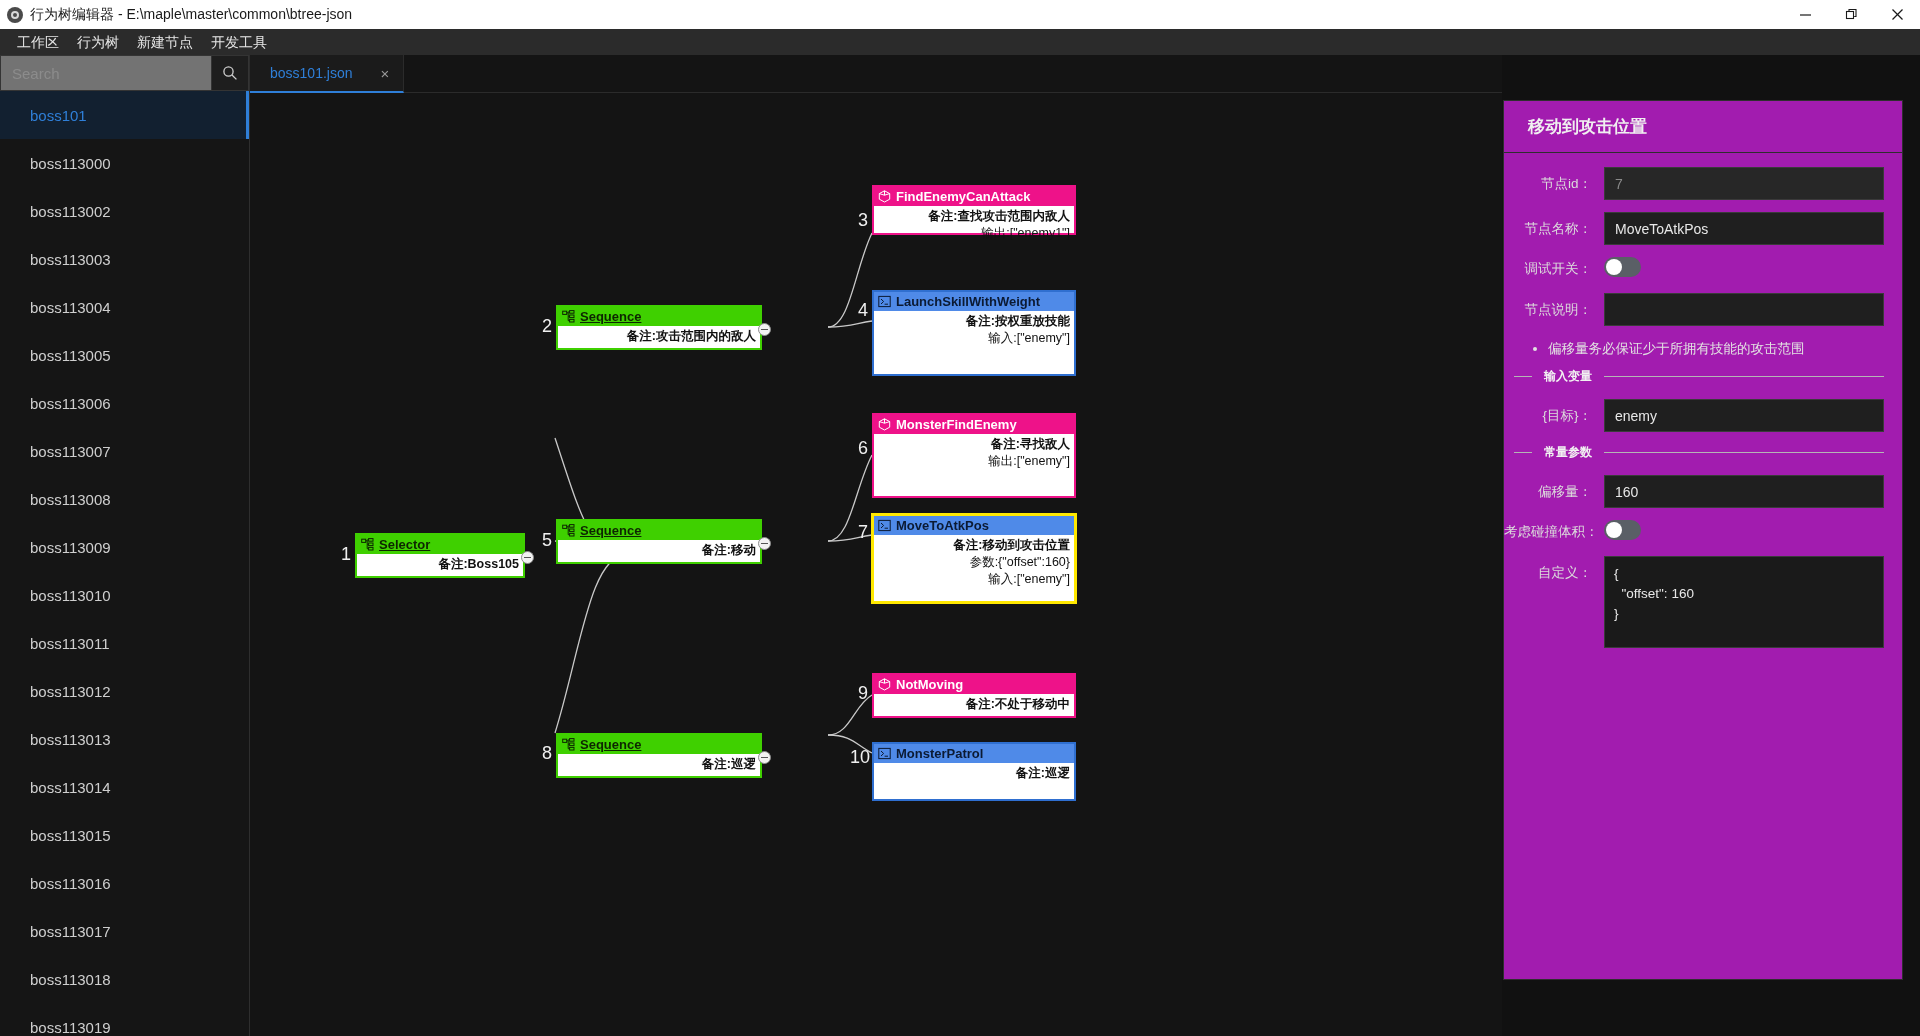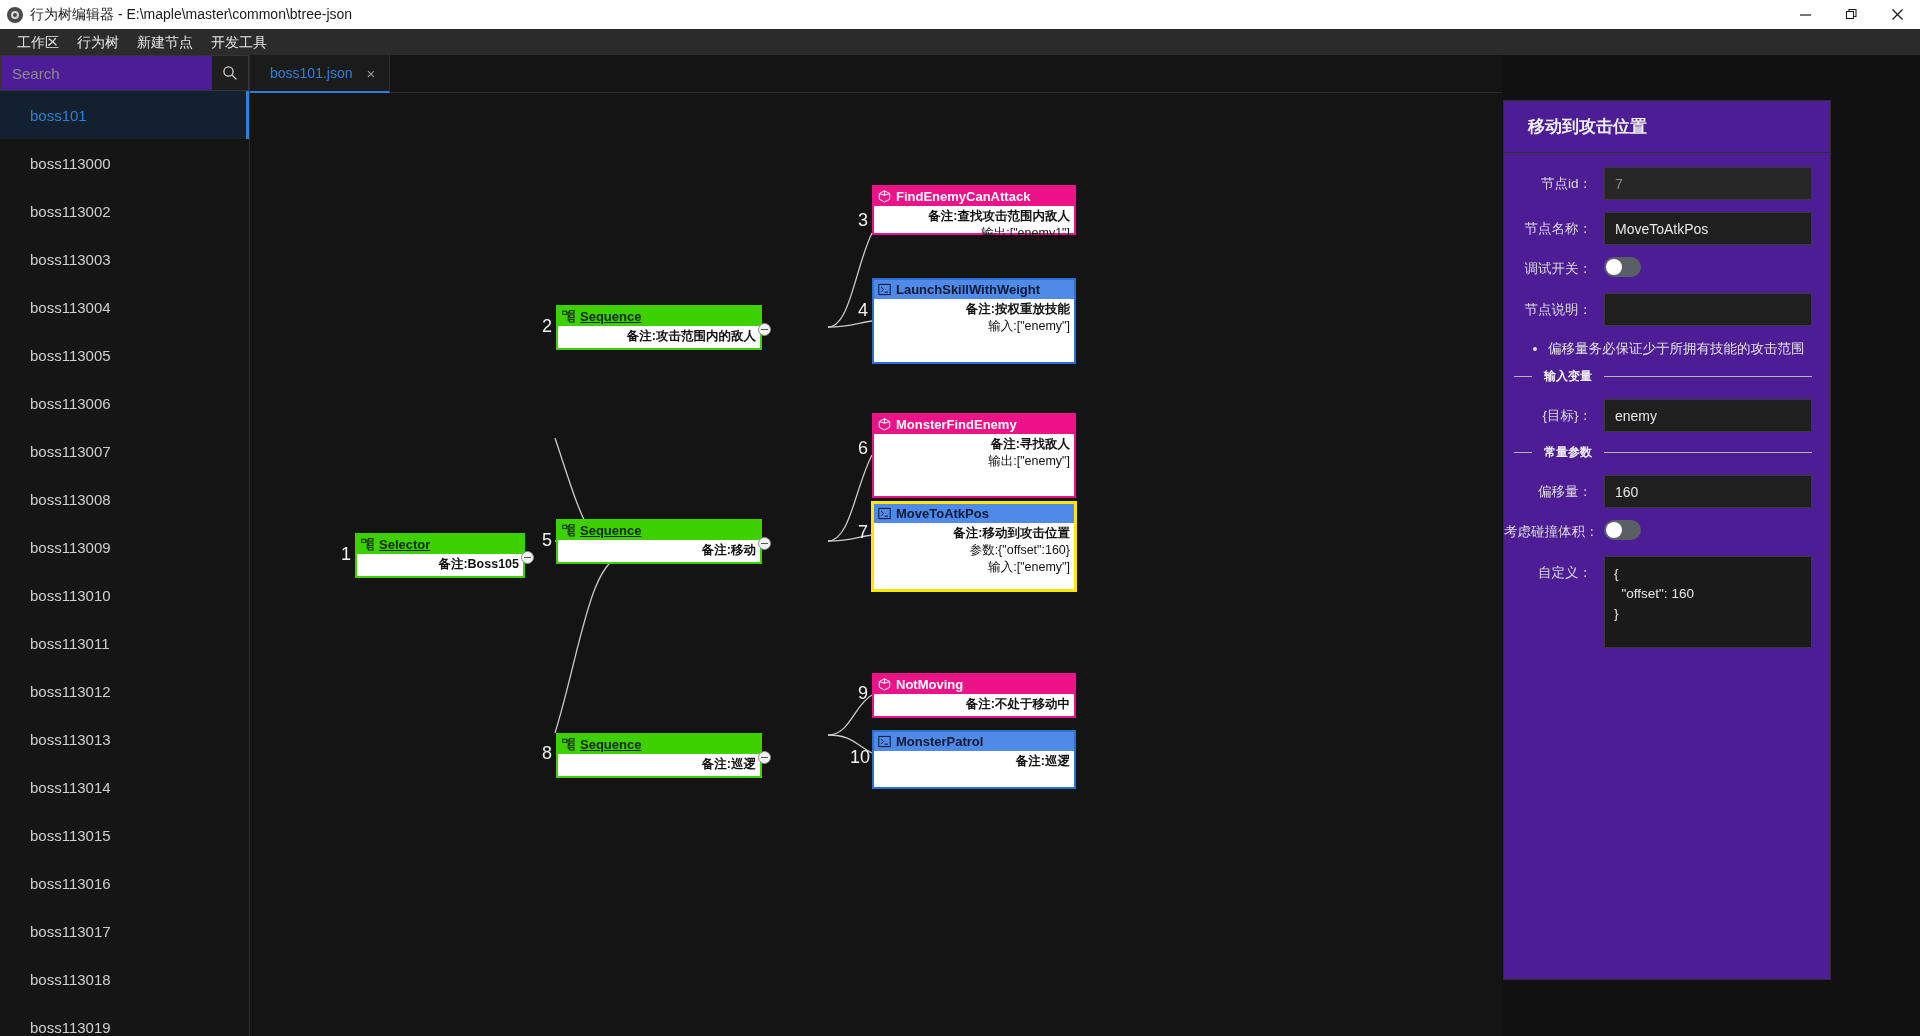--- a/index.html
+++ b/index.html
@@ -42,21 +42,21 @@
     font-size: 14px; color: #e6e6e6; padding: 16px 9px; line-height: 20px; white-space: nowrap;
   }
 
   
   .sidebar {
     position: absolute; left: 0; top: 55px; width: 250px; height: 981px;
     background: #151515; border-right: 1px solid #2e2e2e;
     display: flex; flex-direction: column;
   }
   .search-row {
-    height: 36px; background: #4c1d95; border: 1px solid #343434;
+    height: 36px; background: #737373; border: 1px solid #343434;
     display: flex; flex: 0 0 auto;
   }
   .search-input {
     flex: 1; height: 34px; background: transparent; border: none; outline: none;
     color: #d0d0d0; font-size: 15px; padding-left: 11px;
     font-family: "Liberation Sans", sans-serif;
   }
   .search-input::placeholder { color: #8c8c8c; }
   .search-btn {
     width: 44px; height: 34px; display: flex; align-items: center; justify-content: center;
@@ -70,21 +70,21 @@
   .file-item.active {
     background: #122030; color: #2f7fd8; border-right: 3px solid #2f7fd8;
   }
 
   
   .tabbar {
     position: absolute; left: 250px; top: 55px; width: 1252px; height: 38px;
     background: #141414; border-bottom: 1px solid #2b2b2b; display: flex;
   }
   .tab {
-    height: 38px; display: flex; align-items: center; gap: 14px;
+    height: 38px; display: flex; align-items: center; gap: 28px;
     padding: 0 14px 0 20px; background: #1b1b1b;
     border-right: 1px solid #2b2b2b; border-bottom: 2px solid #2f7fd8;
   }
   .tab-label { font-size: 14px; color: #2f7fd8; white-space: nowrap; }
   .tab-close { color: #9a9a9a; font-size: 15px; line-height: 1; }
 
   
   .canvas {
     position: absolute; left: 250px; top: 93px; width: 1252px; height: 943px;
     background: #141414; overflow: hidden;
@@ -102,42 +102,42 @@
     font-size: 12.5px; color: #111; line-height: 17px; white-space: nowrap;
     font-family: "Liberation Sans", sans-serif;
     text-align: right;
   }
   .node .nline.bold { font-weight: bold; }
 
   .node.composite { border: 2px solid #3fd000; }
   .node.composite .nhead { background: #3fd000; color: #0d2600; text-decoration: underline; }
   .node.cond { border: 2px solid #ee1289; }
   .node.cond .nhead { background: #ee1289; color: #ffffff; }
-  .node.action { border: 2px solid #2f6fd0; }
+  .node.action { border: 2px solid #2f6fd0; margin-top: 12px; }
   .node.action .nhead { background: #4f8ae8; color: #0b1a33; }
   .node.action.selected { border: 3px solid #ffe800; }
 
   .glyph { width: 13px; height: 13px; flex: 0 0 13px; display:block; }
 
   .port {
     position: absolute; width: 13px; height: 13px; border-radius: 50%;
     background: #f2f2f2; border: 1px solid #8d8d8d;
     display: flex; align-items: center; justify-content: center;
   }
   .port::after { content: ""; width: 7px; height: 1.5px; background: #555; display: block; }
 
   .nidx {
     position: absolute; font-size: 18px; color: #f0f0f0; font-weight: 400;
     font-family: "Liberation Sans", sans-serif; line-height: 1;
   }
 
   
   .inspector {
-    position: absolute; left: 1503px; top: 100px; width: 328px; height: 880px;
-    background: #4c1d95; border: 1px solid #2e2e2e;
+    position: absolute; left: 1503px; top: 100px; width: 400px; height: 880px;
+    background: #a21caf; border: 1px solid #2e2e2e;
   }
   .insp-title {
     height: 52px; display: flex; align-items: center; padding-left: 24px;
     font-size: 17px; font-weight: bold; color: #f0f0f0;
     border-bottom: 1px solid #2e2e2e;
   }
   .insp-body { padding: 14px 18px 0 0; }
   .frow { display: flex; align-items: center; margin-bottom: 12px; }
   .flabel {
     width: 100px; flex: 0 0 100px; text-align: right; padding-right: 12px;

